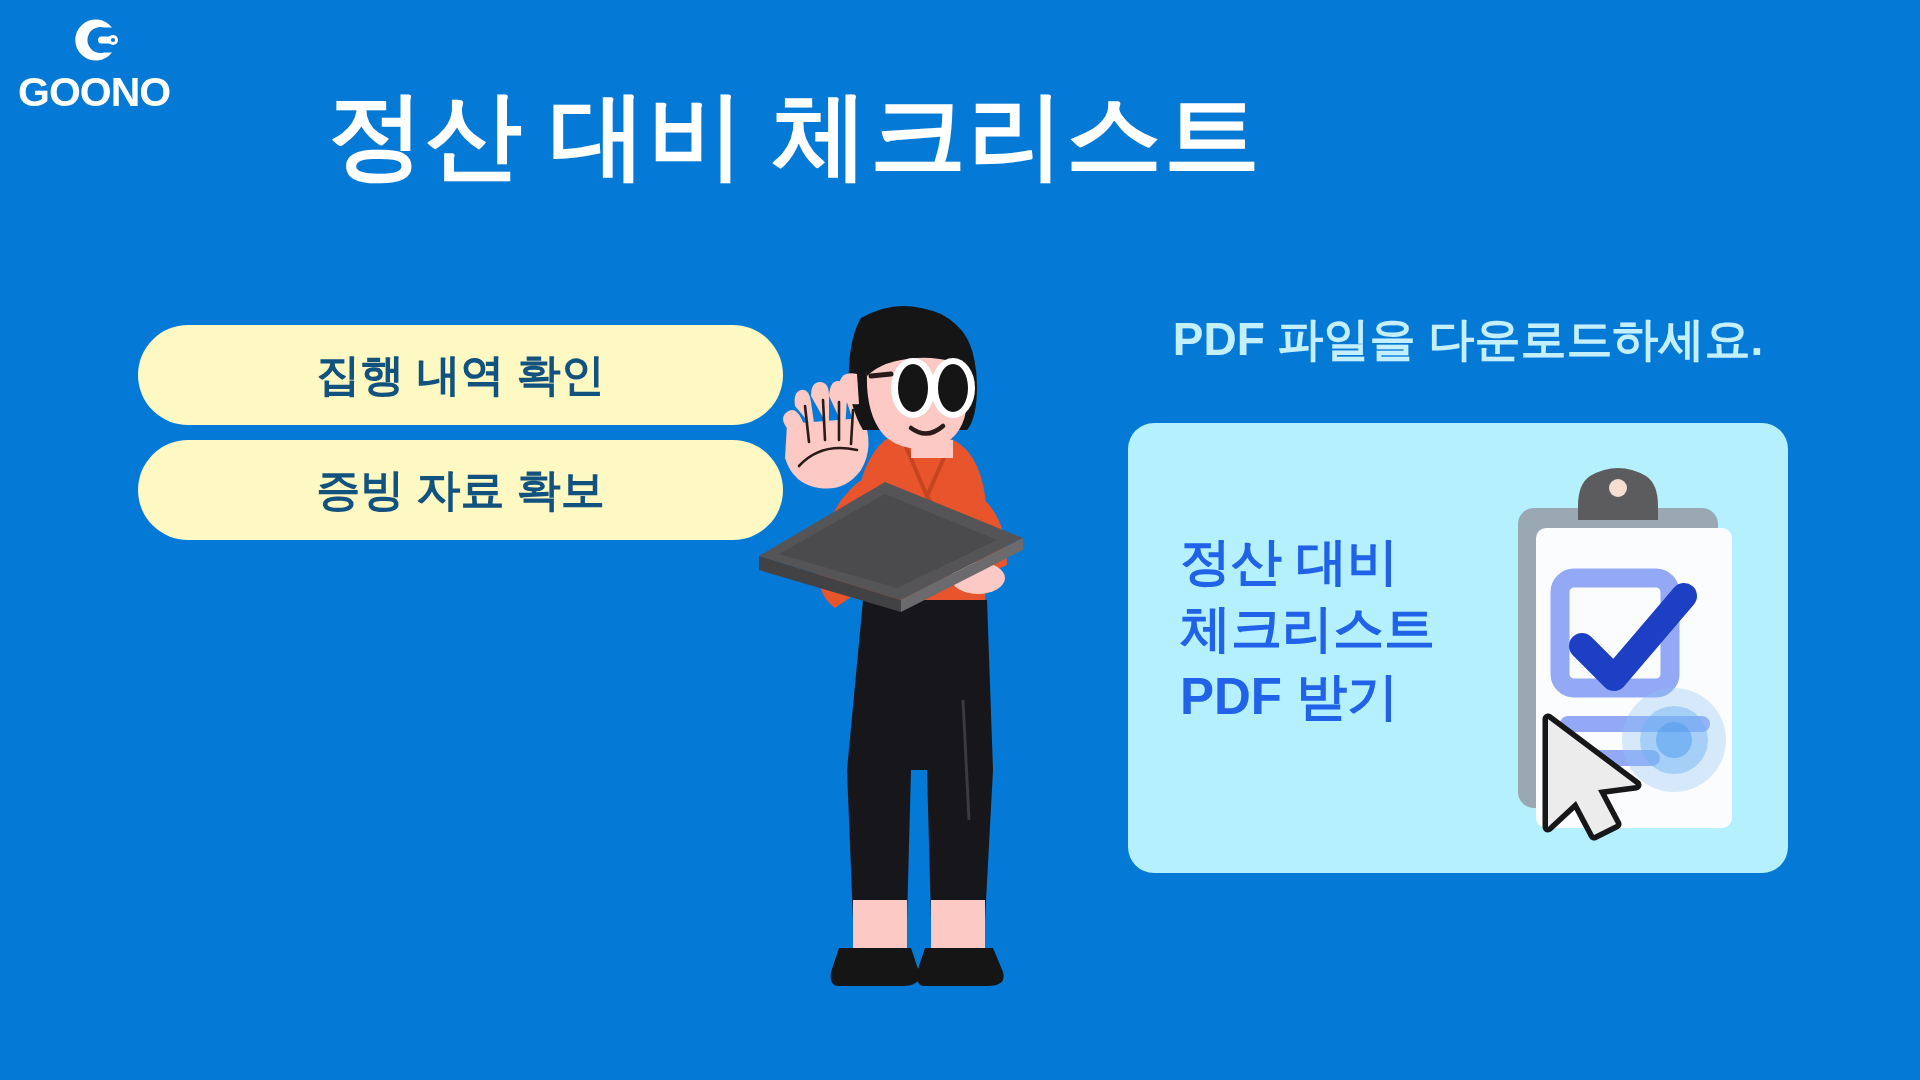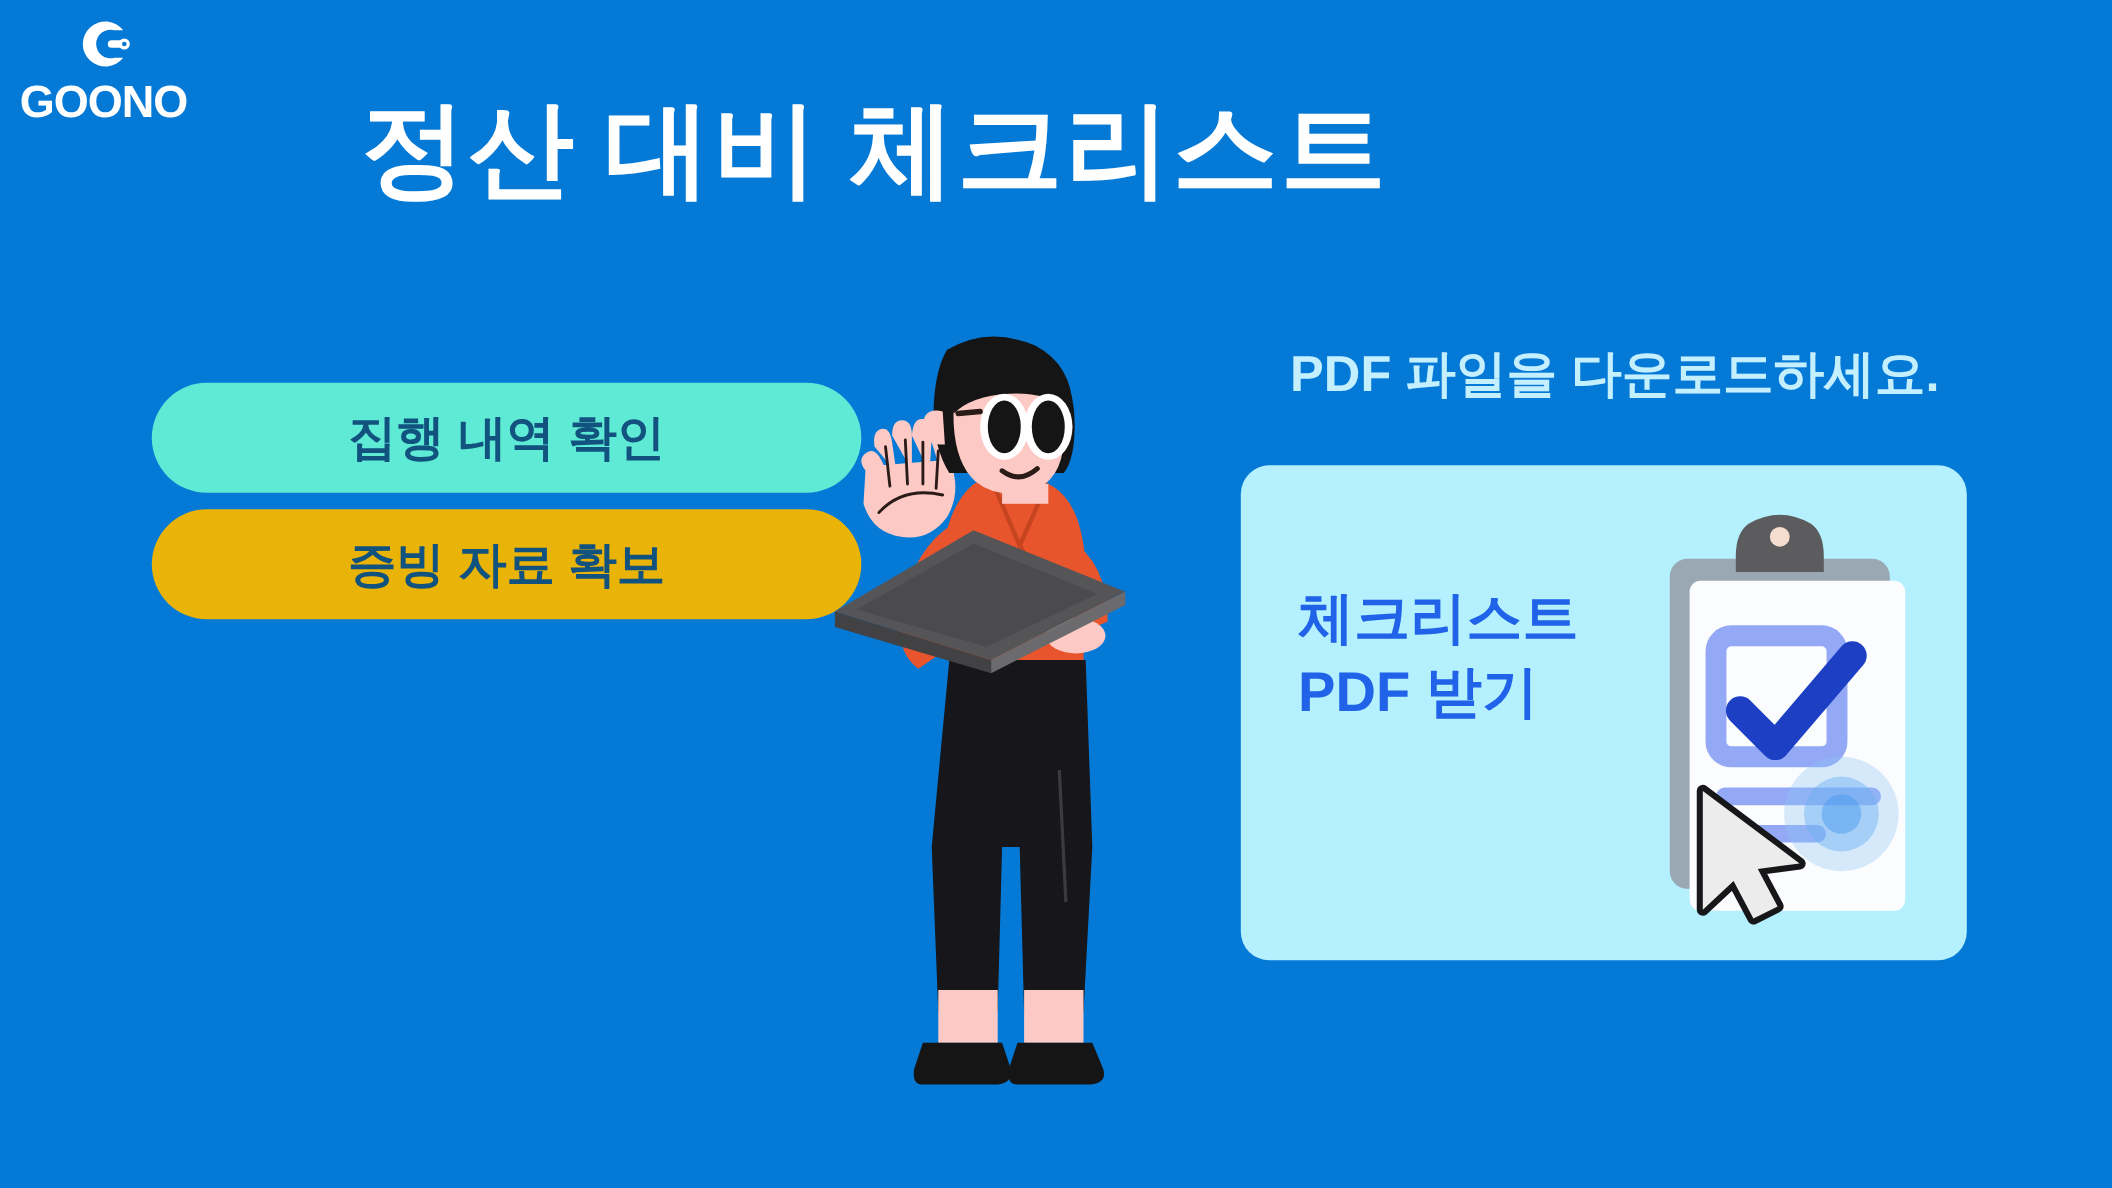--- a/index.html
+++ b/index.html
@@ -38,22 +38,22 @@
     width:645px;
     display:flex; flex-direction:column; gap:15px;
   }
   .pill {
     height:100px; border-radius:50px;
     display:flex; align-items:center; justify-content:center;
     font-size:44px; font-weight:bold;
     color:#12527f;
     white-space:nowrap;
   }
-  .pill.blue { background:#5eead4;margin-top:23px; }
-  .pill.yellow { background:#eab308; }
+  .pill.blue { background:#fef9c3; }
+  .pill.yellow { background:#fef9c3; }
 
   
   #character {
     position:absolute; left:735px; top:300px;
     width:310px; height:700px;
   }
 
   
   #right-col {
     position:absolute; left:1128px; top:310px; width:680px;
@@ -176,20 +176,21 @@
 
 <div id="right-col">
 
   <div id="subhead">
     <div>PDF 파일을 다운로드하세요.</div>
   </div>
 
   <div id="cta-card">
 
     <div id="cta-text">
+      <div>정산 대비</div>
       <div>체크리스트</div>
       <div>PDF 받기</div>
     </div>
 
     <div id="clipboard-wrap">
       <svg width="300" height="400" viewBox="0 0 300 400">
 
         <rect x="40" y="60" width="200" height="300" rx="16" fill="#9aa8b4"></rect>
 
         <path d="M112 28 Q140 12 168 28 Q180 36 180 58 L180 72 L100 72 L100 58 Q100 36 112 28 Z" fill="#5c5c5e"></path>

